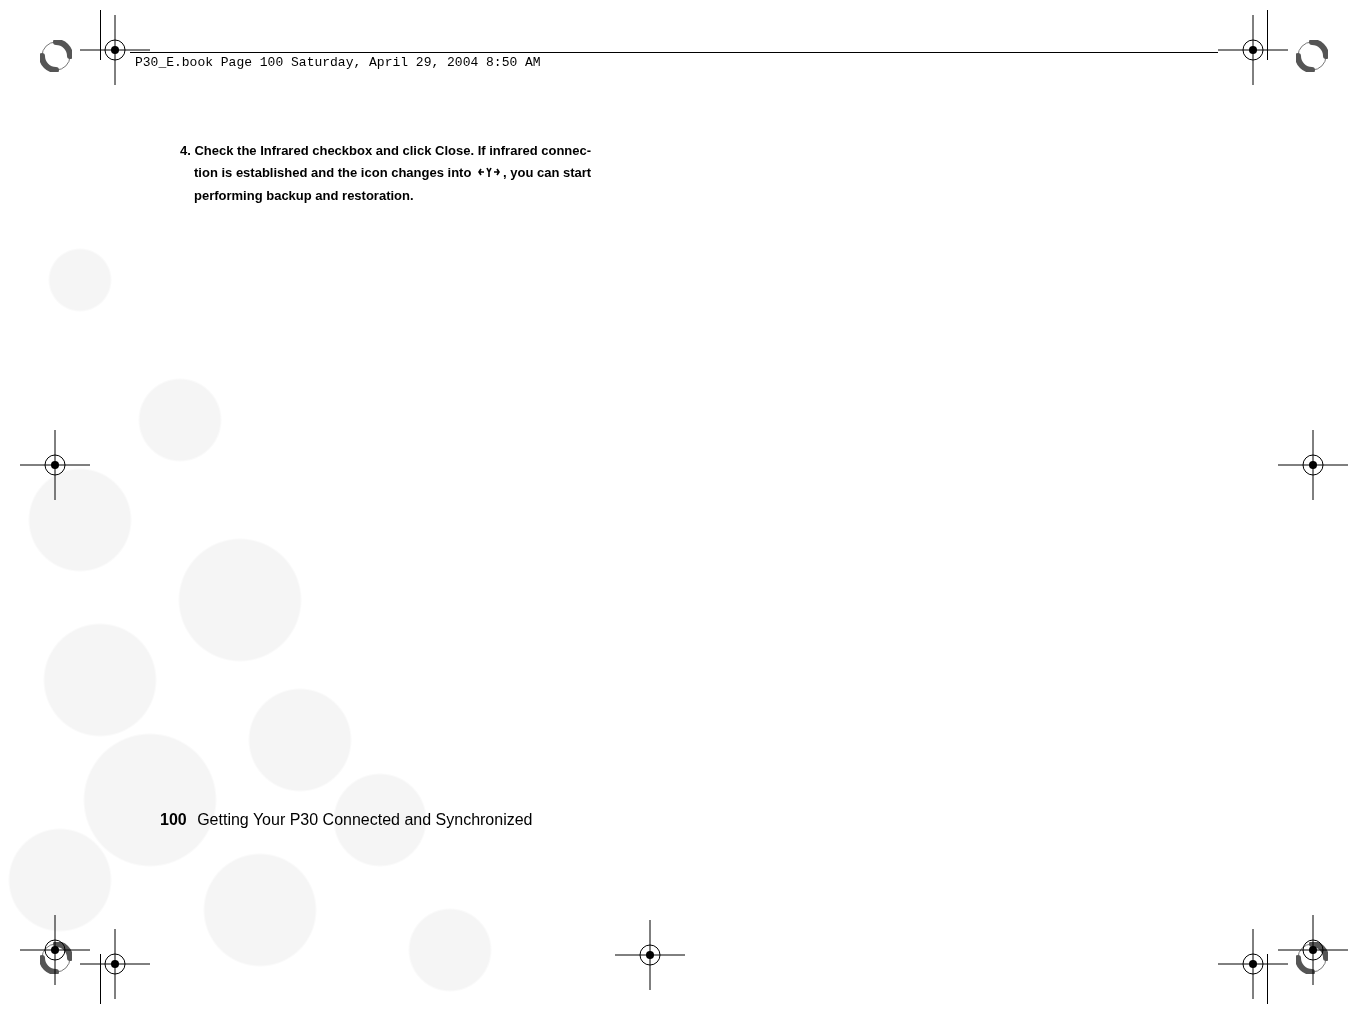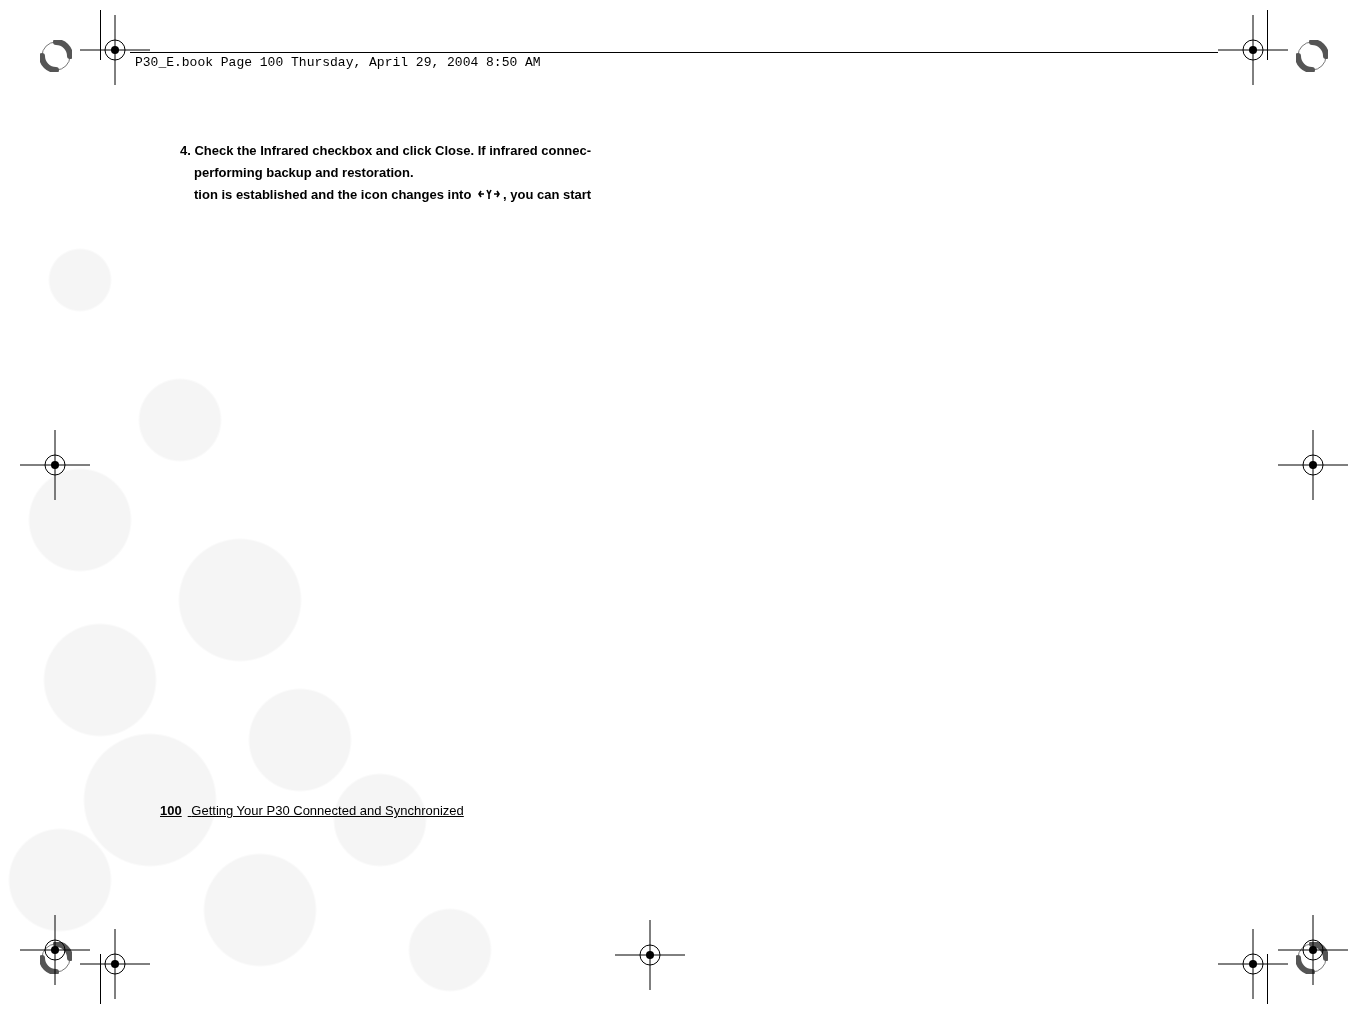--- a/index.html
+++ b/index.html
@@ -103,25 +103,24 @@
       color: #000;
       line-height: 1.7;
     }
     .body-content .line { white-space: nowrap; }
     .body-content .indent { padding-left: 14px; }
     .ir-icon { display: inline-block; vertical-align: middle; margin: 0 2px; }
     
     
     .footer {
       position: absolute;
-      bottom: 196px;
+      bottom: 185px;
       left: 160px;
-      font-size: 13px;
+      font-size: 16px;
       color: #000;
-      text-decoration: underline;
     }
     .footer .pgnum { font-weight: bold; margin-right: 6px; }
   </style>
 </head>
 <body>
 
 <div class="watermark"></div>
 
 <div class="spiral-mark spiral-tl">
   <svg viewBox="0 0 32 32">
@@ -225,33 +224,33 @@
     <line x1="0" y1="35" x2="70" y2="35" stroke="#000" stroke-width="1"></line>
   </svg>
 </div>
 
 <div class="frame-line-tl-v"></div>
 <div class="frame-line-tr-v"></div>
 <div class="frame-line-bl-v"></div>
 <div class="frame-line-br-v"></div>
 
 <div class="header-rule"></div>
-<div class="header-text">P30_E.book  Page 100  Thursday, April 29, 2004  8:50 AM</div>
+<div class="header-text">P30_E.book  Page 100  Saturday, April 29, 2004  8:50 AM</div>
 
 <div class="body-content">
   <div class="line">4. Check the Infrared checkbox and click Close. If infrared connec-</div>
-  <div class="line indent">performing backup and restoration.</div>
   <div class="line indent">
     <span>tion is established and the icon changes into </span>
     <span class="ir-icon">
       <svg width="24" height="12" viewBox="0 0 24 12">
         <path d="M2 6 L7 6 M4 3 L2 6 L4 9" fill="none" stroke="#000" stroke-width="1.6"></path>
         <path d="M22 6 L17 6 M20 3 L22 6 L20 9" fill="none" stroke="#000" stroke-width="1.6"></path>
         <path d="M10 2 L12 6 L14 2 M12 6 L12 11" fill="none" stroke="#000" stroke-width="1.6"></path>
       </svg>
     </span><span>, you can start</span>
   </div>
+  <div class="line indent">performing backup and restoration.</div>
 </div>
 
 <div class="footer">
   <span class="pgnum">100</span>
   <span>Getting Your P30 Connected and Synchronized</span>
 </div>
 
 </body></html>

